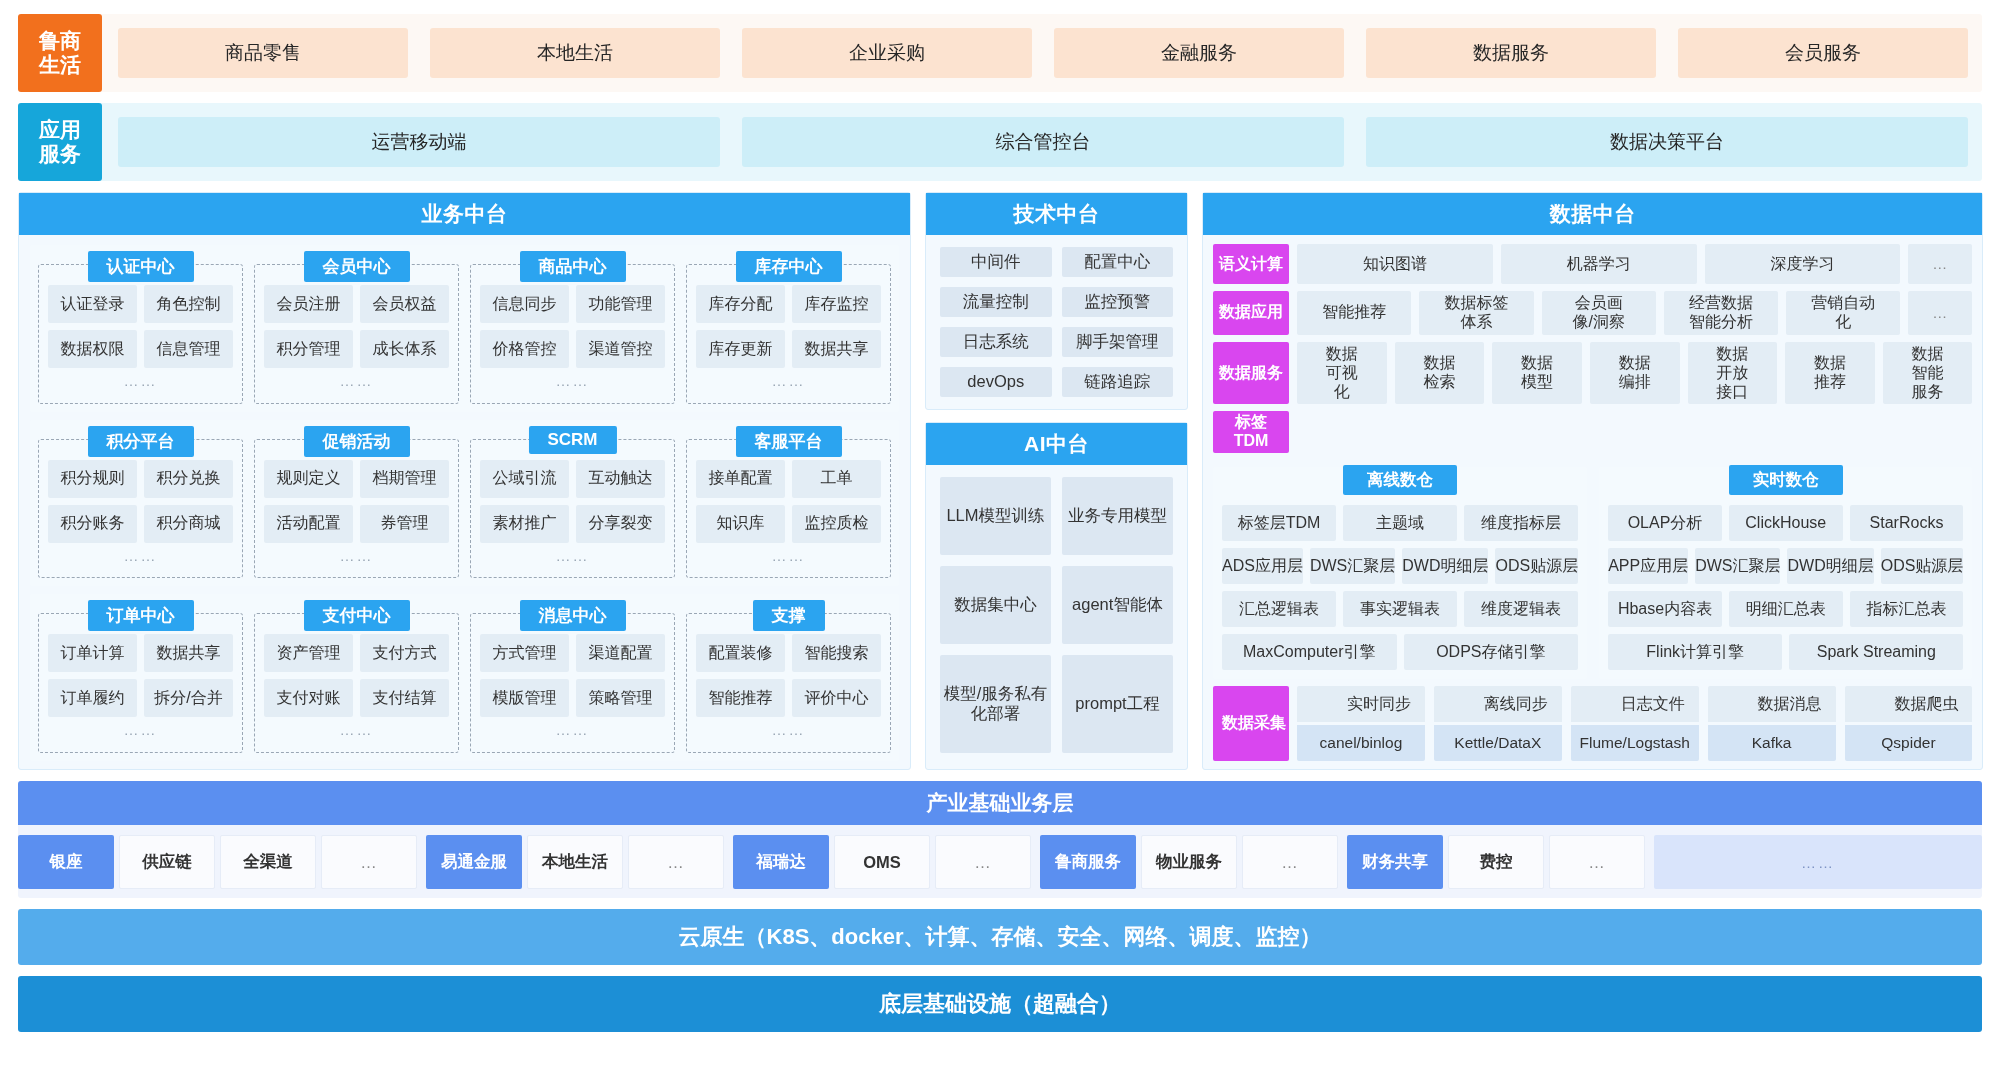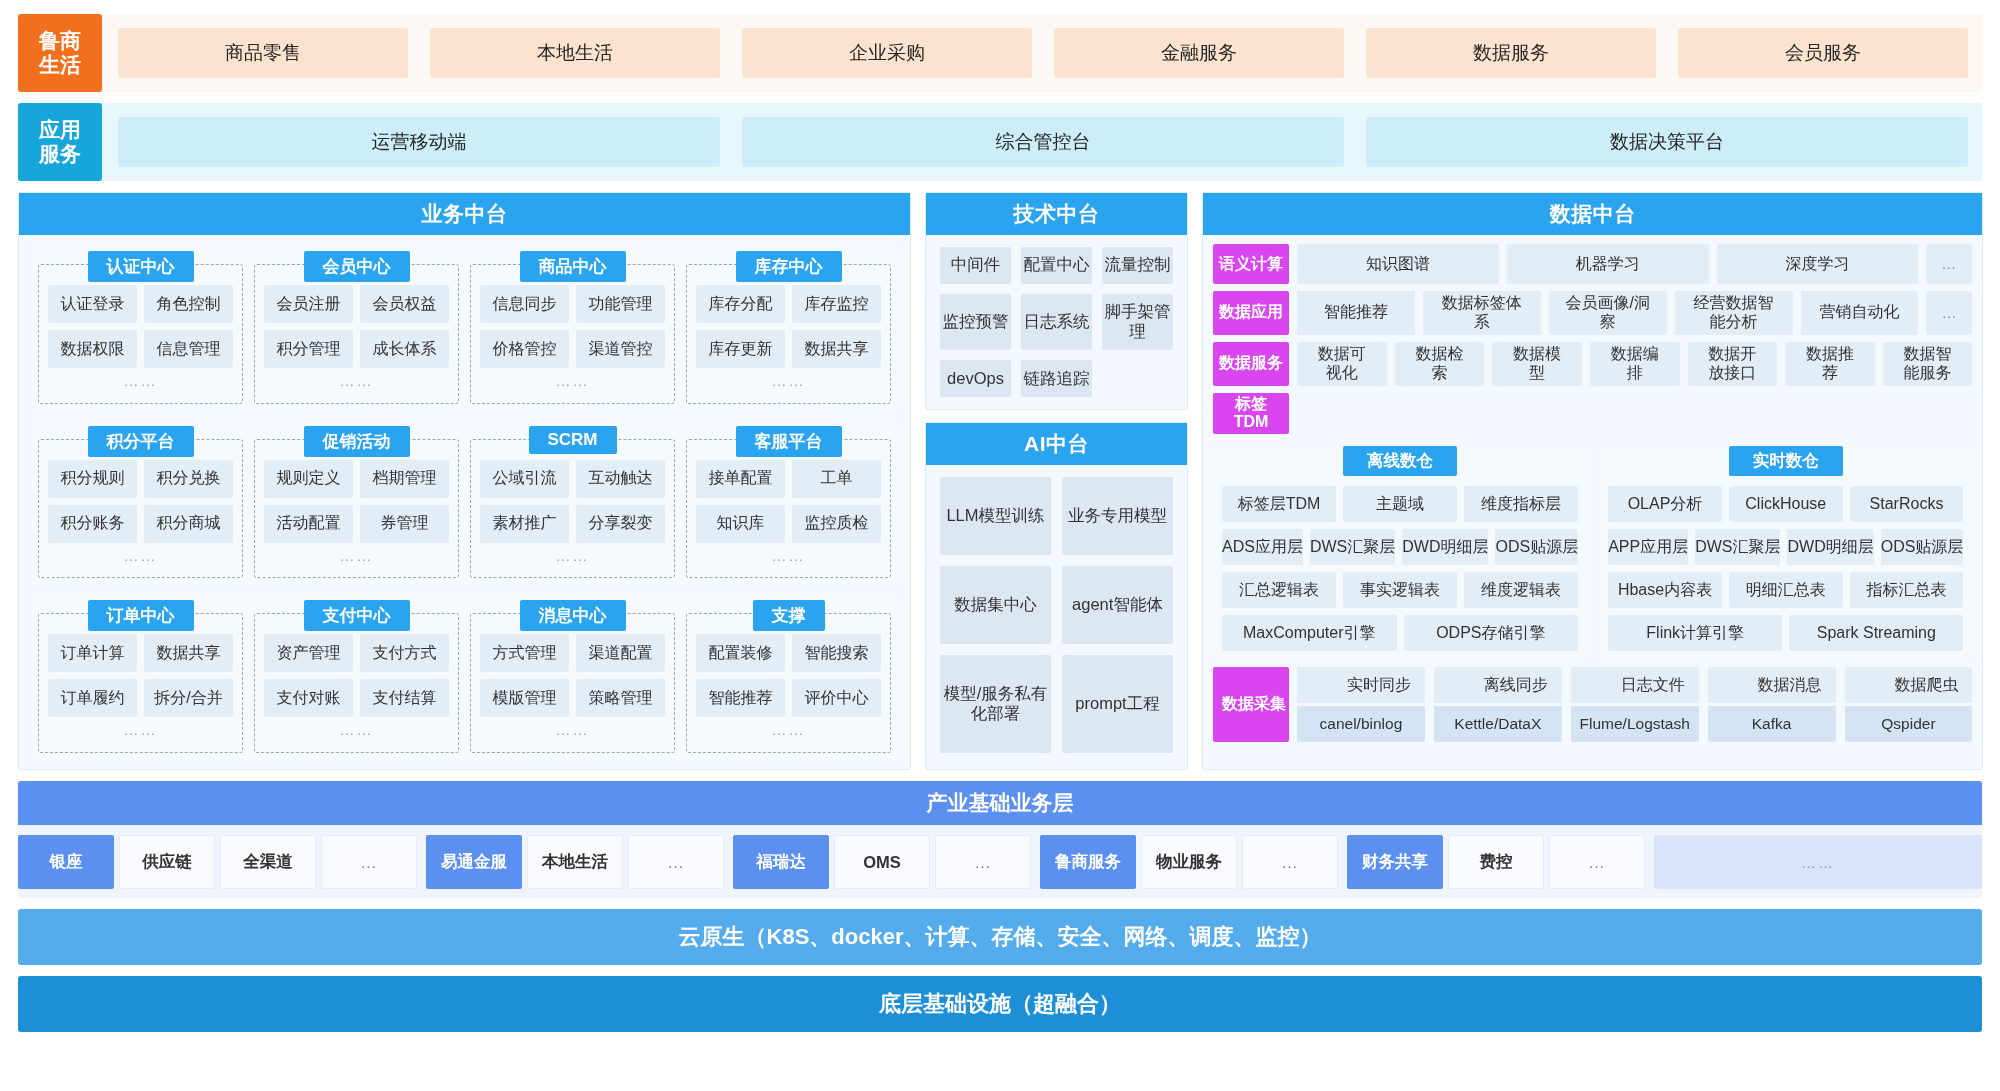--- a/index.html
+++ b/index.html
@@ -64,42 +64,42 @@
   .grp-cells { display: grid; grid-template-columns: 1fr 1fr; gap: 7px; width: 100%; }
   .chip {
     background: #E3EDF5; border-radius: 2px; height: 38px;
     display: flex; align-items: center; justify-content: center;
     font-size: 16px; color: #333; text-align: center; line-height: 1.15;
   }
   .dots { font-size: 15px; color: #9AA7B5; letter-spacing: 2px; margin-top: 4px; }
 
   
   .col-mid { flex: 0 0 263px; display: flex; flex-direction: column; gap: 12px; }
-  .tech-body { flex: 1; display: grid; grid-template-columns: 1fr 1fr 1fr; gap: 10px; padding: 12px 14px; align-content: stretch; }
+  .tech-body { flex: 1; display: grid; grid-template-columns: 1fr 1fr; gap: 10px; padding: 12px 14px; align-content: stretch; }
   .tech-chip {
     background: #DCE7F2; border-radius: 2px;
     display: flex; align-items: center; justify-content: center;
     font-size: 16.5px; color: #333; text-align: center; line-height: 1.2;
   }
   .panel-tech { flex: 0 0 218px; }
   .panel-ai { flex: 1; }
   .ai-body { flex: 1; display: grid; grid-template-columns: 1fr 1fr; gap: 11px; padding: 12px 14px 16px; }
 
   
   .col-data { flex: 1; }
   .data-body { flex: 1; display: flex; flex-direction: column; gap: 7px; padding: 9px 10px 9px; }
   .drow { display: flex; gap: 8px; align-items: stretch; }
   .dlabel {
     flex: 0 0 76px; background: #d946ef; color: #fff; font-weight: bold;
     font-size: 16px; border-radius: 2px; line-height: 1.18; text-align: center;
     display: flex; align-items: center; justify-content: center; padding: 2px;
   }
   .dcells { flex: 1; display: flex; gap: 8px; }
   .dchip {
-    background: #E3EDF5; border-radius: 2px; min-height: 40px; padding: 3px 14px;
+    background: #E3EDF5; border-radius: 2px; min-height: 40px; padding: 3px 24px;
     display: flex; align-items: center; justify-content: center;
     font-size: 16px; color: #333; text-align: center; line-height: 1.18;
   }
   .dchip.ellipsis { flex: 0 0 46px; color: #888; font-size: 15px; letter-spacing: 1px; }
 
   
   .wh-wrap { display: flex; gap: 12px; }
   .wh { flex: 1; background: #F4FAFE; border-radius: 3px; padding: 8px 9px 9px; position: relative; }
   .wh-tag {
     position: absolute; top: -2px; left: 50%; transform: translateX(-50%);

